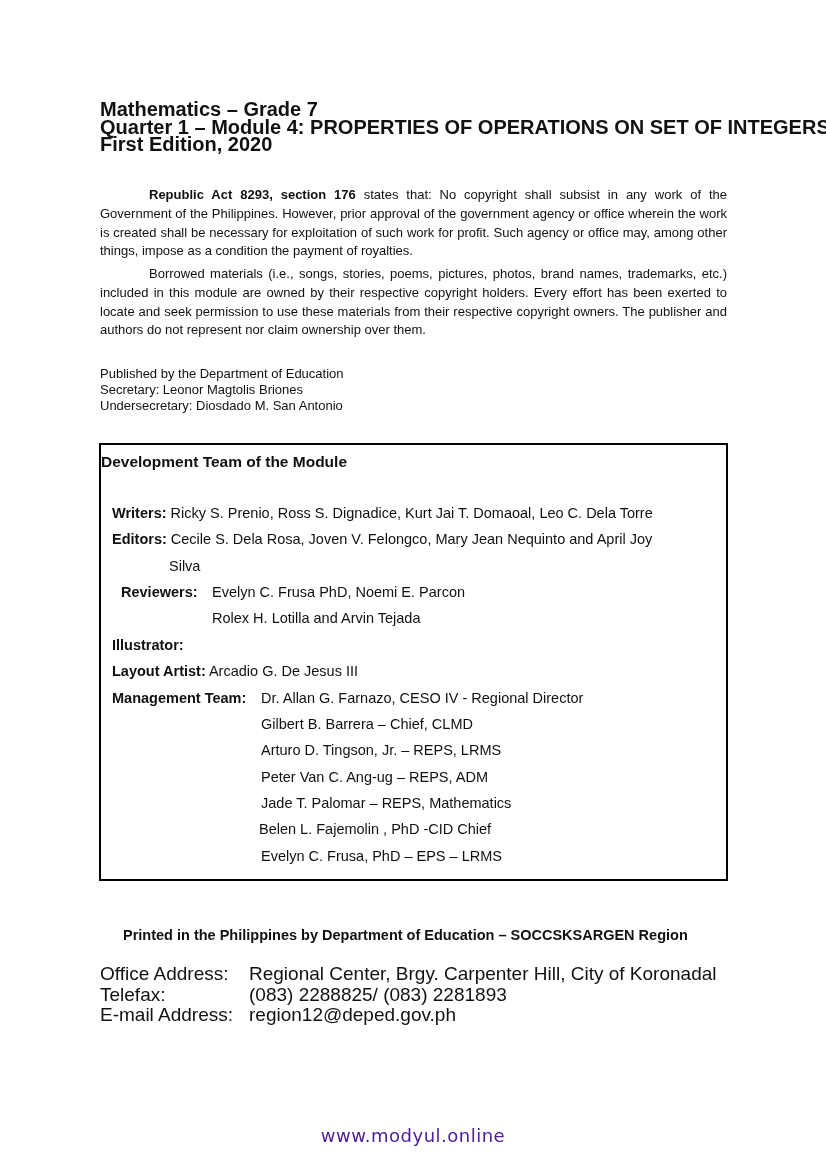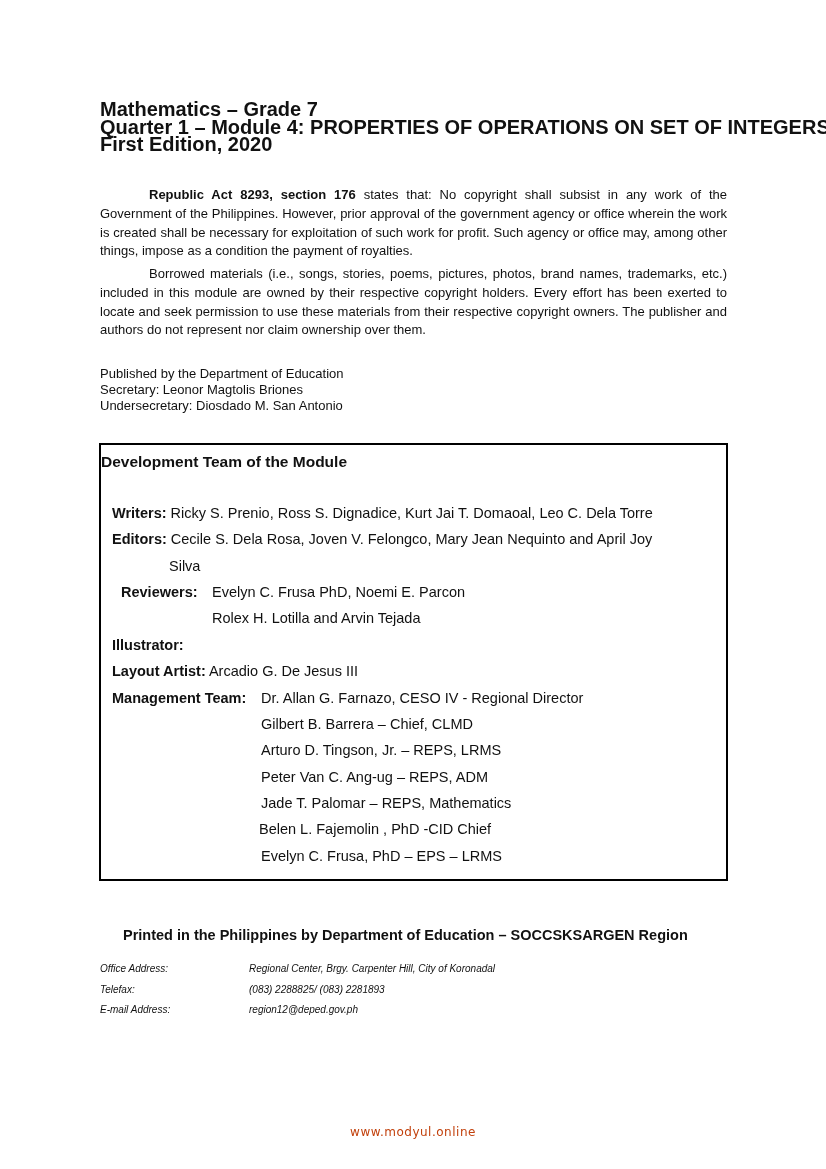--- a/index.html
+++ b/index.html
@@ -25,26 +25,26 @@
   .box-title {
     position: absolute; left: 0; right: 0; top: 8px; text-align: left;
     font-size: 15.5px; font-weight: bold;
   }
   .row {
     position: absolute; left: 11px; font-size: 14.5px; white-space: nowrap;
   }
   .row b { font-weight: bold; }
 
   .printed { left: 100px; top: 927px; font-size: 14.5px; font-weight: bold; white-space: nowrap; margin-left: 23px; }
-  .contact { left: 100px; font-size: 10px; white-space: nowrap; font-style: italic; }
+  .contact { left: 100px; font-size: 19px; white-space: nowrap; }
   .contact .lbl { display: inline-block; width: 149px; }
 
   .watermark {
     left: 0; right: 0; top: 1125px; text-align: center;
-    font-family: "DejaVu Sans", sans-serif; font-size: 12px; color: #c2410c;
+    font-family: "DejaVu Sans", sans-serif; font-size: 18px; color: #4c1d95;
     letter-spacing: 0.5px;
   }
 </style>
 </head>
 <body>
 
 <div class="abs header">
   <div>Mathematics – Grade 7</div>
   <div>Quarter 1 – Module 4: PROPERTIES OF OPERATIONS ON SET OF INTEGERS</div>
   <div>First Edition, 2020</div>

